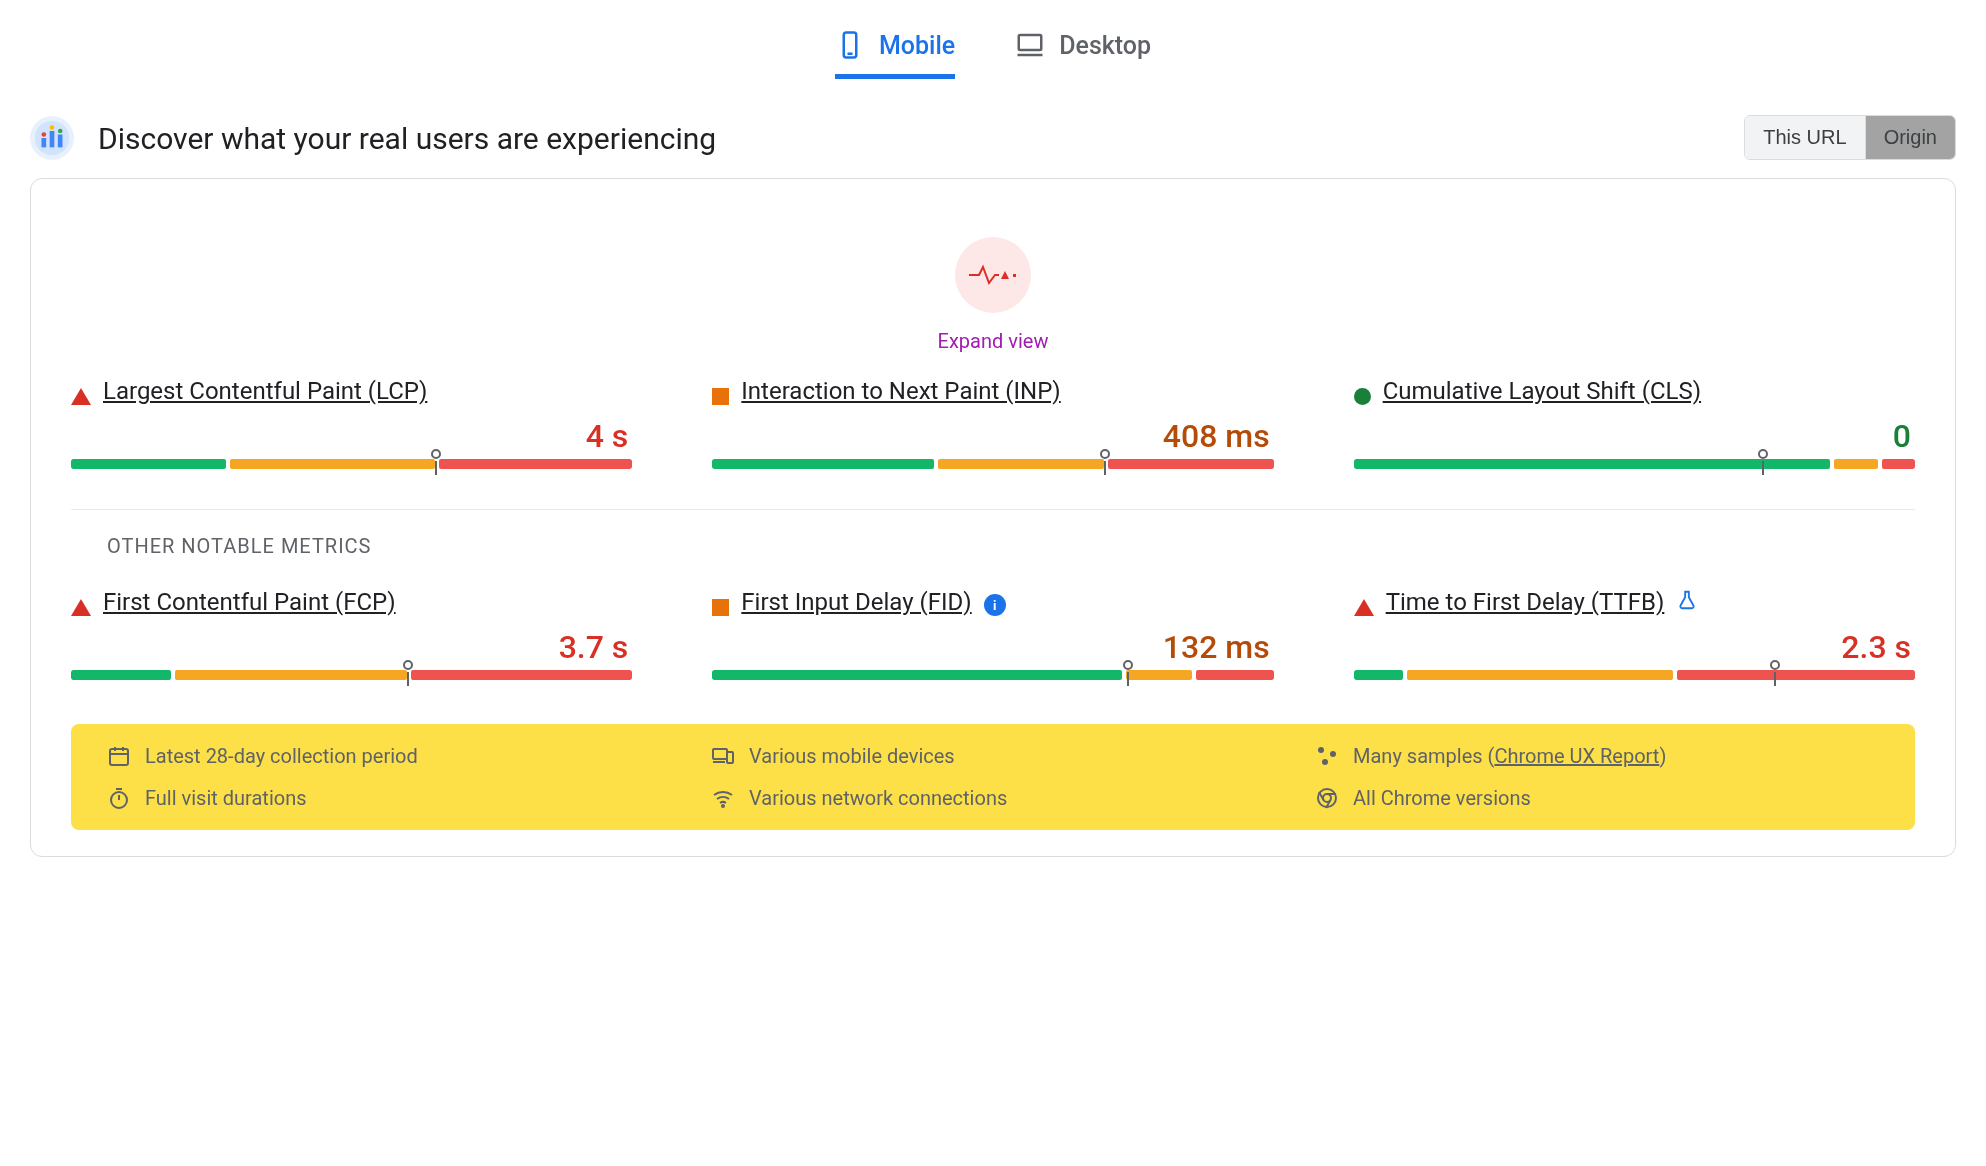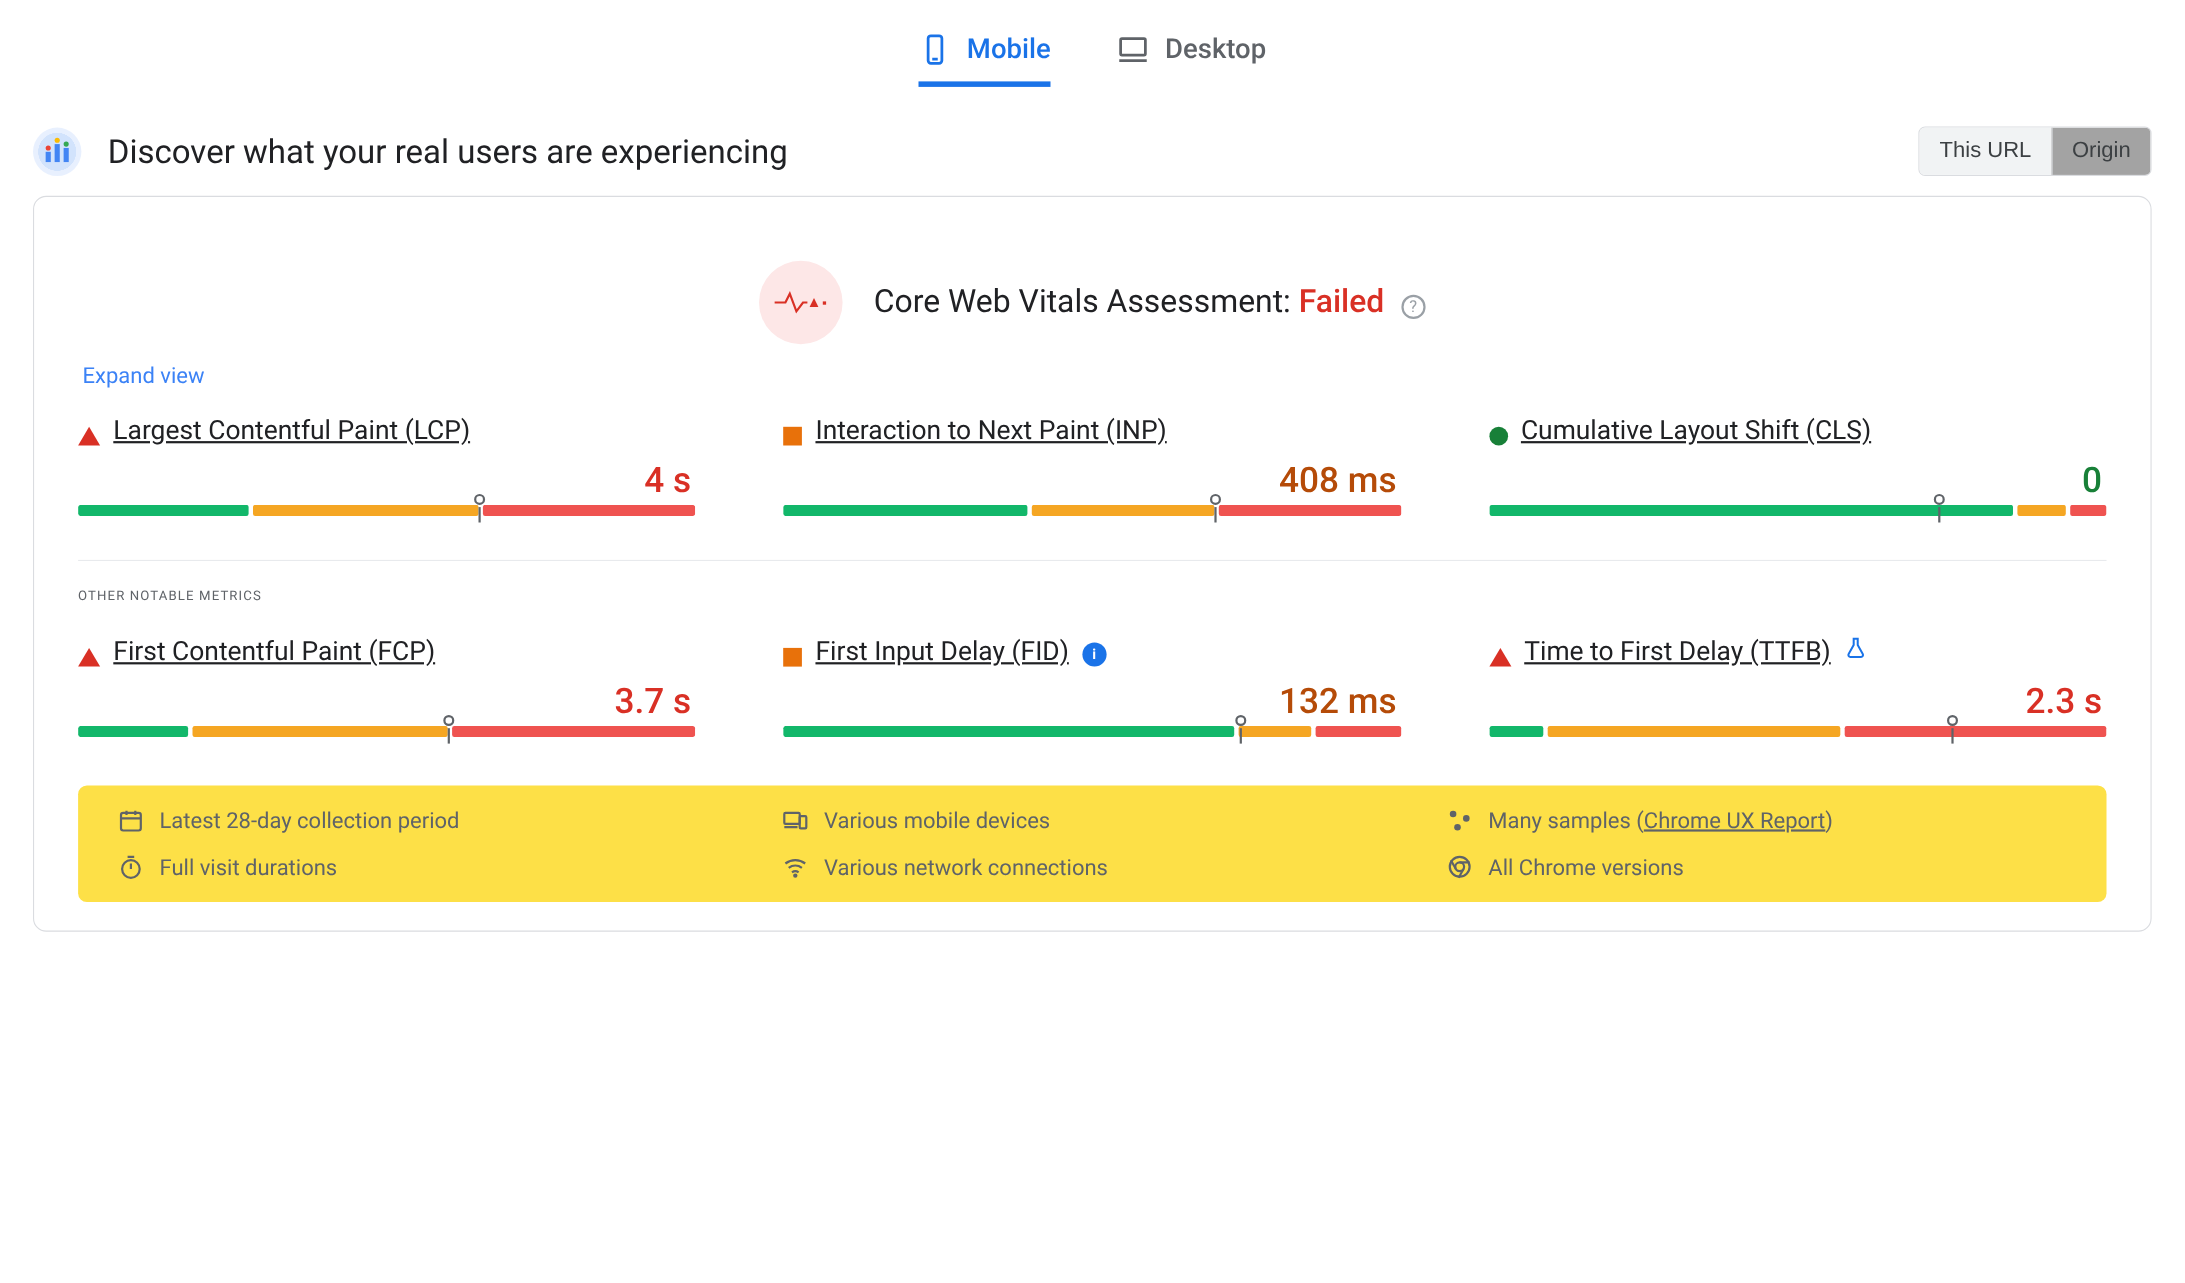--- a/index.html
+++ b/index.html
@@ -96,22 +96,22 @@
   .pulse svg { width: 48px; height: 24px; }
   .assess-failed { color: #d93025; font-weight: 500; }
   .help-q {
     width: 22px; height: 22px; border-radius: 50%;
     border: 2px solid #9aa0a6; color: #9aa0a6;
     display: inline-flex; align-items: center; justify-content: center;
     font-size: 15px; margin-left: 8px;
   }
 
   .expand-row {
-    text-align: left;
-    color: #3b82f6;
+    text-align: center;
+    color: #a21caf;
     font-size: 20px;
     padding: 6px 4px 24px;
   }
   .expand-row span { cursor: pointer; }
 
   
   .metrics-grid {
     display: grid;
     grid-template-columns: repeat(3, 1fr);
     gap: 60px 80px;
@@ -179,24 +179,25 @@
     left: 50%; top: 10px; transform: translateX(-50%);
     width: 2px; height: 14px; background: #5f6368;
   }
 
   hr.sep {
     border: none; border-top: 1px solid #e8eaed;
     margin: 40px 0 24px;
   }
 
   .section-title {
-    font-size: 12px;
+    font-size: 20px;
     letter-spacing: 1px;
     color: #5f6368;
     margin-bottom: 30px;
+    margin-left: 36px;
   }
 
   
   .footer-info {
     background: #fde047;
     border-radius: 8px;
     margin-top: 44px;
     padding: 20px 36px;
     display: grid;
     grid-template-columns: repeat(3, 1fr);
@@ -258,25 +259,20 @@
   <div class="card">
 
     <div class="assessment-row">
       <div class="pulse">
         <svg viewBox="0 0 48 24">
             <polyline points="0,12 10,12 14,4 20,20 26,12 30,12" fill="none" stroke="#d93025" stroke-width="2"></polyline>
             <polygon points="36,8 40,16 32,16" fill="#d93025"></polygon>
             <rect x="44" y="11" width="3" height="3" fill="#d93025"></rect>
           </svg>
       </div>
-      <div>
-        <span>Core Web Vitals Assessment:</span>
-        <span class="assess-failed">Failed</span>
-        <span class="help-q">?</span>
-      </div>
     </div>
 
     <div class="expand-row">
       <span>Expand view</span>
     </div>
 
     <div class="metrics-grid">
 
       <div class="metric">
         <div class="metric-title-row">

